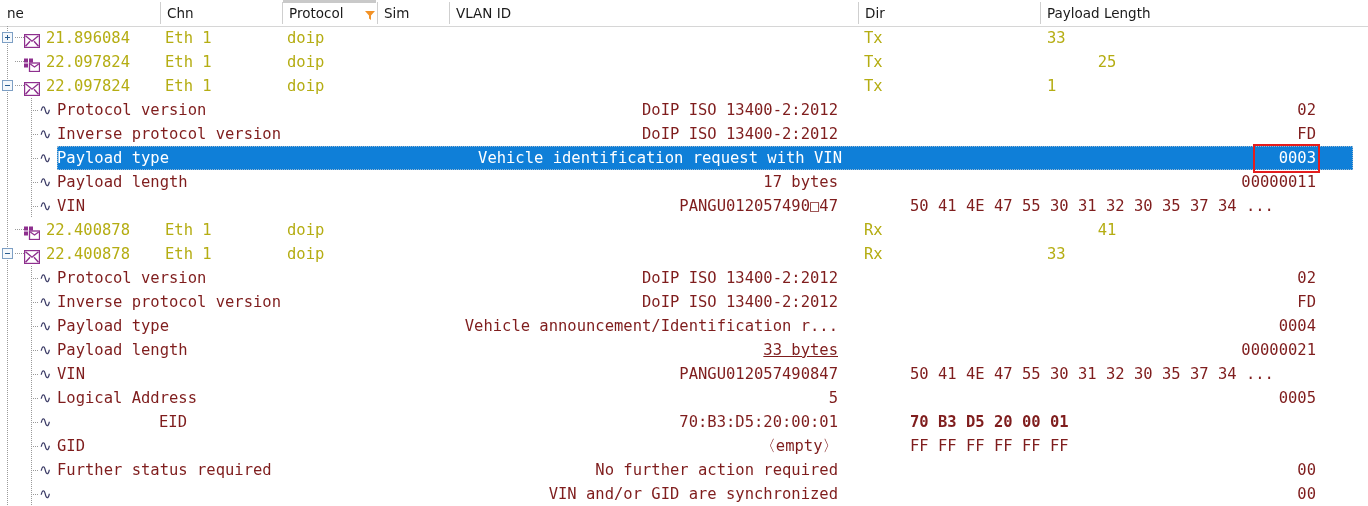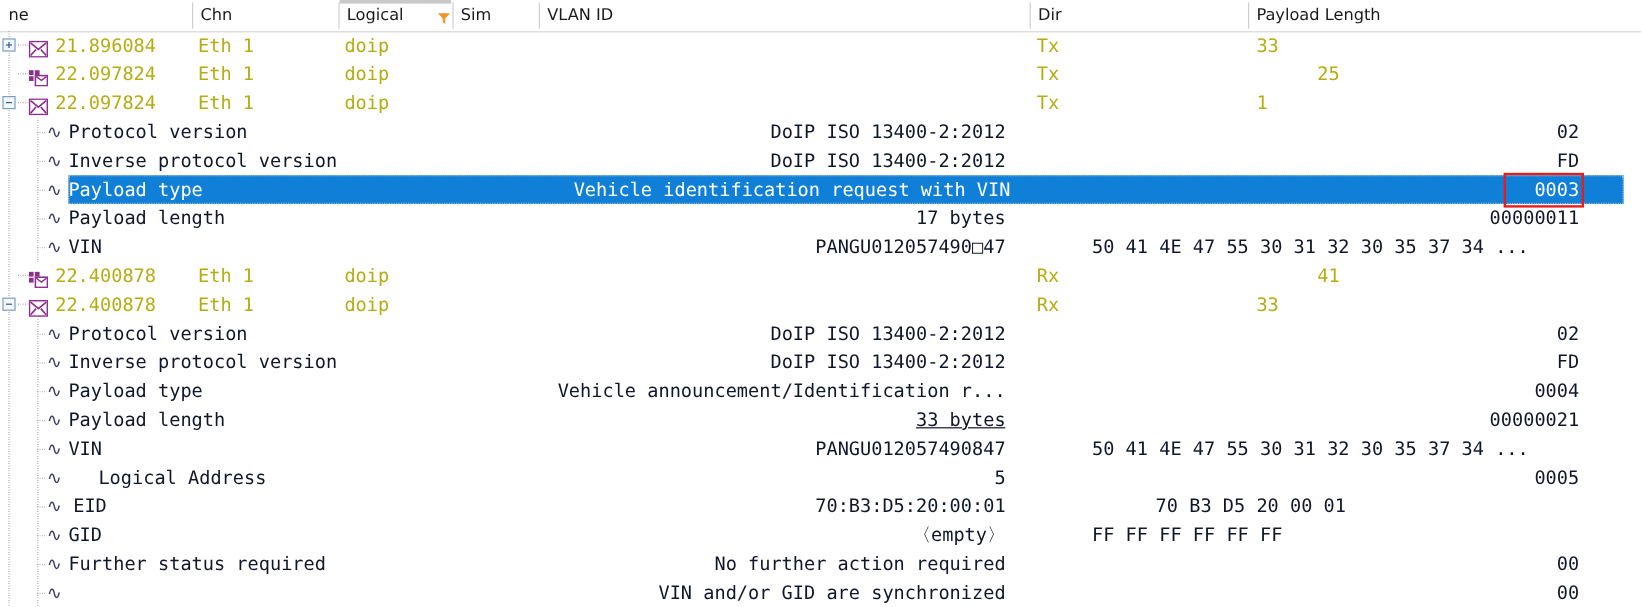--- a/index.html
+++ b/index.html
@@ -76,21 +76,21 @@
   .cell {
     position: absolute;
     top: 0;
     height: 24px;
     line-height: 24px;
     white-space: nowrap;
     overflow: hidden;
   }
   .msg-row .cell { color: #b5ad13; }
 
-  .detail-row .cell { color: #0f172a; }
+  .detail-row .cell { color: #7f1d1d; }
 
   .r-right { text-align: right; }
 
   
   .row.selected .sel-band {
     position: absolute;
     top: 0;
     left: 57px;
     width: 1296px;
     height: 24px;
@@ -170,21 +170,21 @@
 </style>
 </head>
 <body>
 
 <div id="app">
 
   <div class="header">
       <div class="hdr-cell" style="left: 0px; width: 160px;">ne</div>
       <div class="hdr-cell" style="left: 160px; width: 122px;">Chn</div>
       <div class="hdr-sep" style="left: 160px;"></div>
-      <div class="hdr-cell" style="left: 282px; width: 95px;">Logical</div>
+      <div class="hdr-cell" style="left: 282px; width: 95px;">Protocol</div>
       <div class="hdr-sep" style="left: 282px;"></div>
       <div class="hdr-active-top" style="left: 283px; width: 93px;"></div>
       <div class="hdr-cell" style="left: 377px; width: 72px;">Sim</div>
       <div class="hdr-sep" style="left: 377px;"></div>
       <div class="hdr-cell" style="left: 449px; width: 409px;">VLAN ID</div>
       <div class="hdr-sep" style="left: 449px;"></div>
       <div class="hdr-cell" style="left: 858px; width: 182px;">Dir</div>
       <div class="hdr-sep" style="left: 858px;"></div>
       <div class="hdr-cell" style="left: 1040px; width: 328px;">Payload Length</div>
       <div class="hdr-sep" style="left: 1040px;"></div>
@@ -363,31 +363,31 @@
         <div class="tree-hline" style="left: 31px; top: 12px; width: 8px;"></div>
         <div class="tilde" style="left: 39px;">∿</div>
         <div class="cell" style="left: 57px; width: 250px;">VIN</div>
         <div class="cell r-right" style="left: 300px; width: 538px;">PANGU012057490847</div>
         <div class="cell" style="left: 910px; width: 400px;">50 41 4E 47 55 30 31 32 30 35 37 34 ...</div>
       </div>
       <div class="row detail-row" style="top: 386px;">
         <div class="tree-vline" style="left: 31px; top: 0px; height: 24px;"></div>
         <div class="tree-hline" style="left: 31px; top: 12px; width: 8px;"></div>
         <div class="tilde" style="left: 39px;">∿</div>
-        <div class="cell" style="left: 57px; width: 250px; margin-left: 25px;">Logical Address</div>
+        <div class="cell" style="left: 57px; width: 250px;">Logical Address</div>
         <div class="cell r-right" style="left: 300px; width: 538px;">5</div>
         <div class="cell r-right" style="left: 1016px; width: 300px;">0005</div>
       </div>
       <div class="row detail-row" style="top: 410px;">
         <div class="tree-vline" style="left: 31px; top: 0px; height: 24px;"></div>
         <div class="tree-hline" style="left: 31px; top: 12px; width: 8px;"></div>
         <div class="tilde" style="left: 39px;">∿</div>
-        <div class="cell" style="left: 61px; width: 250px;">EID</div>
+        <div class="cell" style="left: 48px; width: 250px; text-align: center;">EID</div>
         <div class="cell r-right" style="left: 300px; width: 538px;">70:B3:D5:20:00:01</div>
-        <div class="cell" style="left: 963px; width: 400px;">70 B3 D5 20 00 01</div>
+        <div class="cell" style="left: 910px; width: 400px; font-weight: bold;">70 B3 D5 20 00 01</div>
       </div>
       <div class="row detail-row" style="top: 434px;">
         <div class="tree-vline" style="left: 31px; top: 0px; height: 24px;"></div>
         <div class="tree-hline" style="left: 31px; top: 12px; width: 8px;"></div>
         <div class="tilde" style="left: 39px;">∿</div>
         <div class="cell" style="left: 57px; width: 250px;">GID</div>
         <div class="cell r-right" style="left: 300px; width: 538px;">〈empty〉</div>
         <div class="cell" style="left: 910px; width: 400px;">FF FF FF FF FF FF</div>
       </div>
       <div class="row detail-row" style="top: 458px;">

